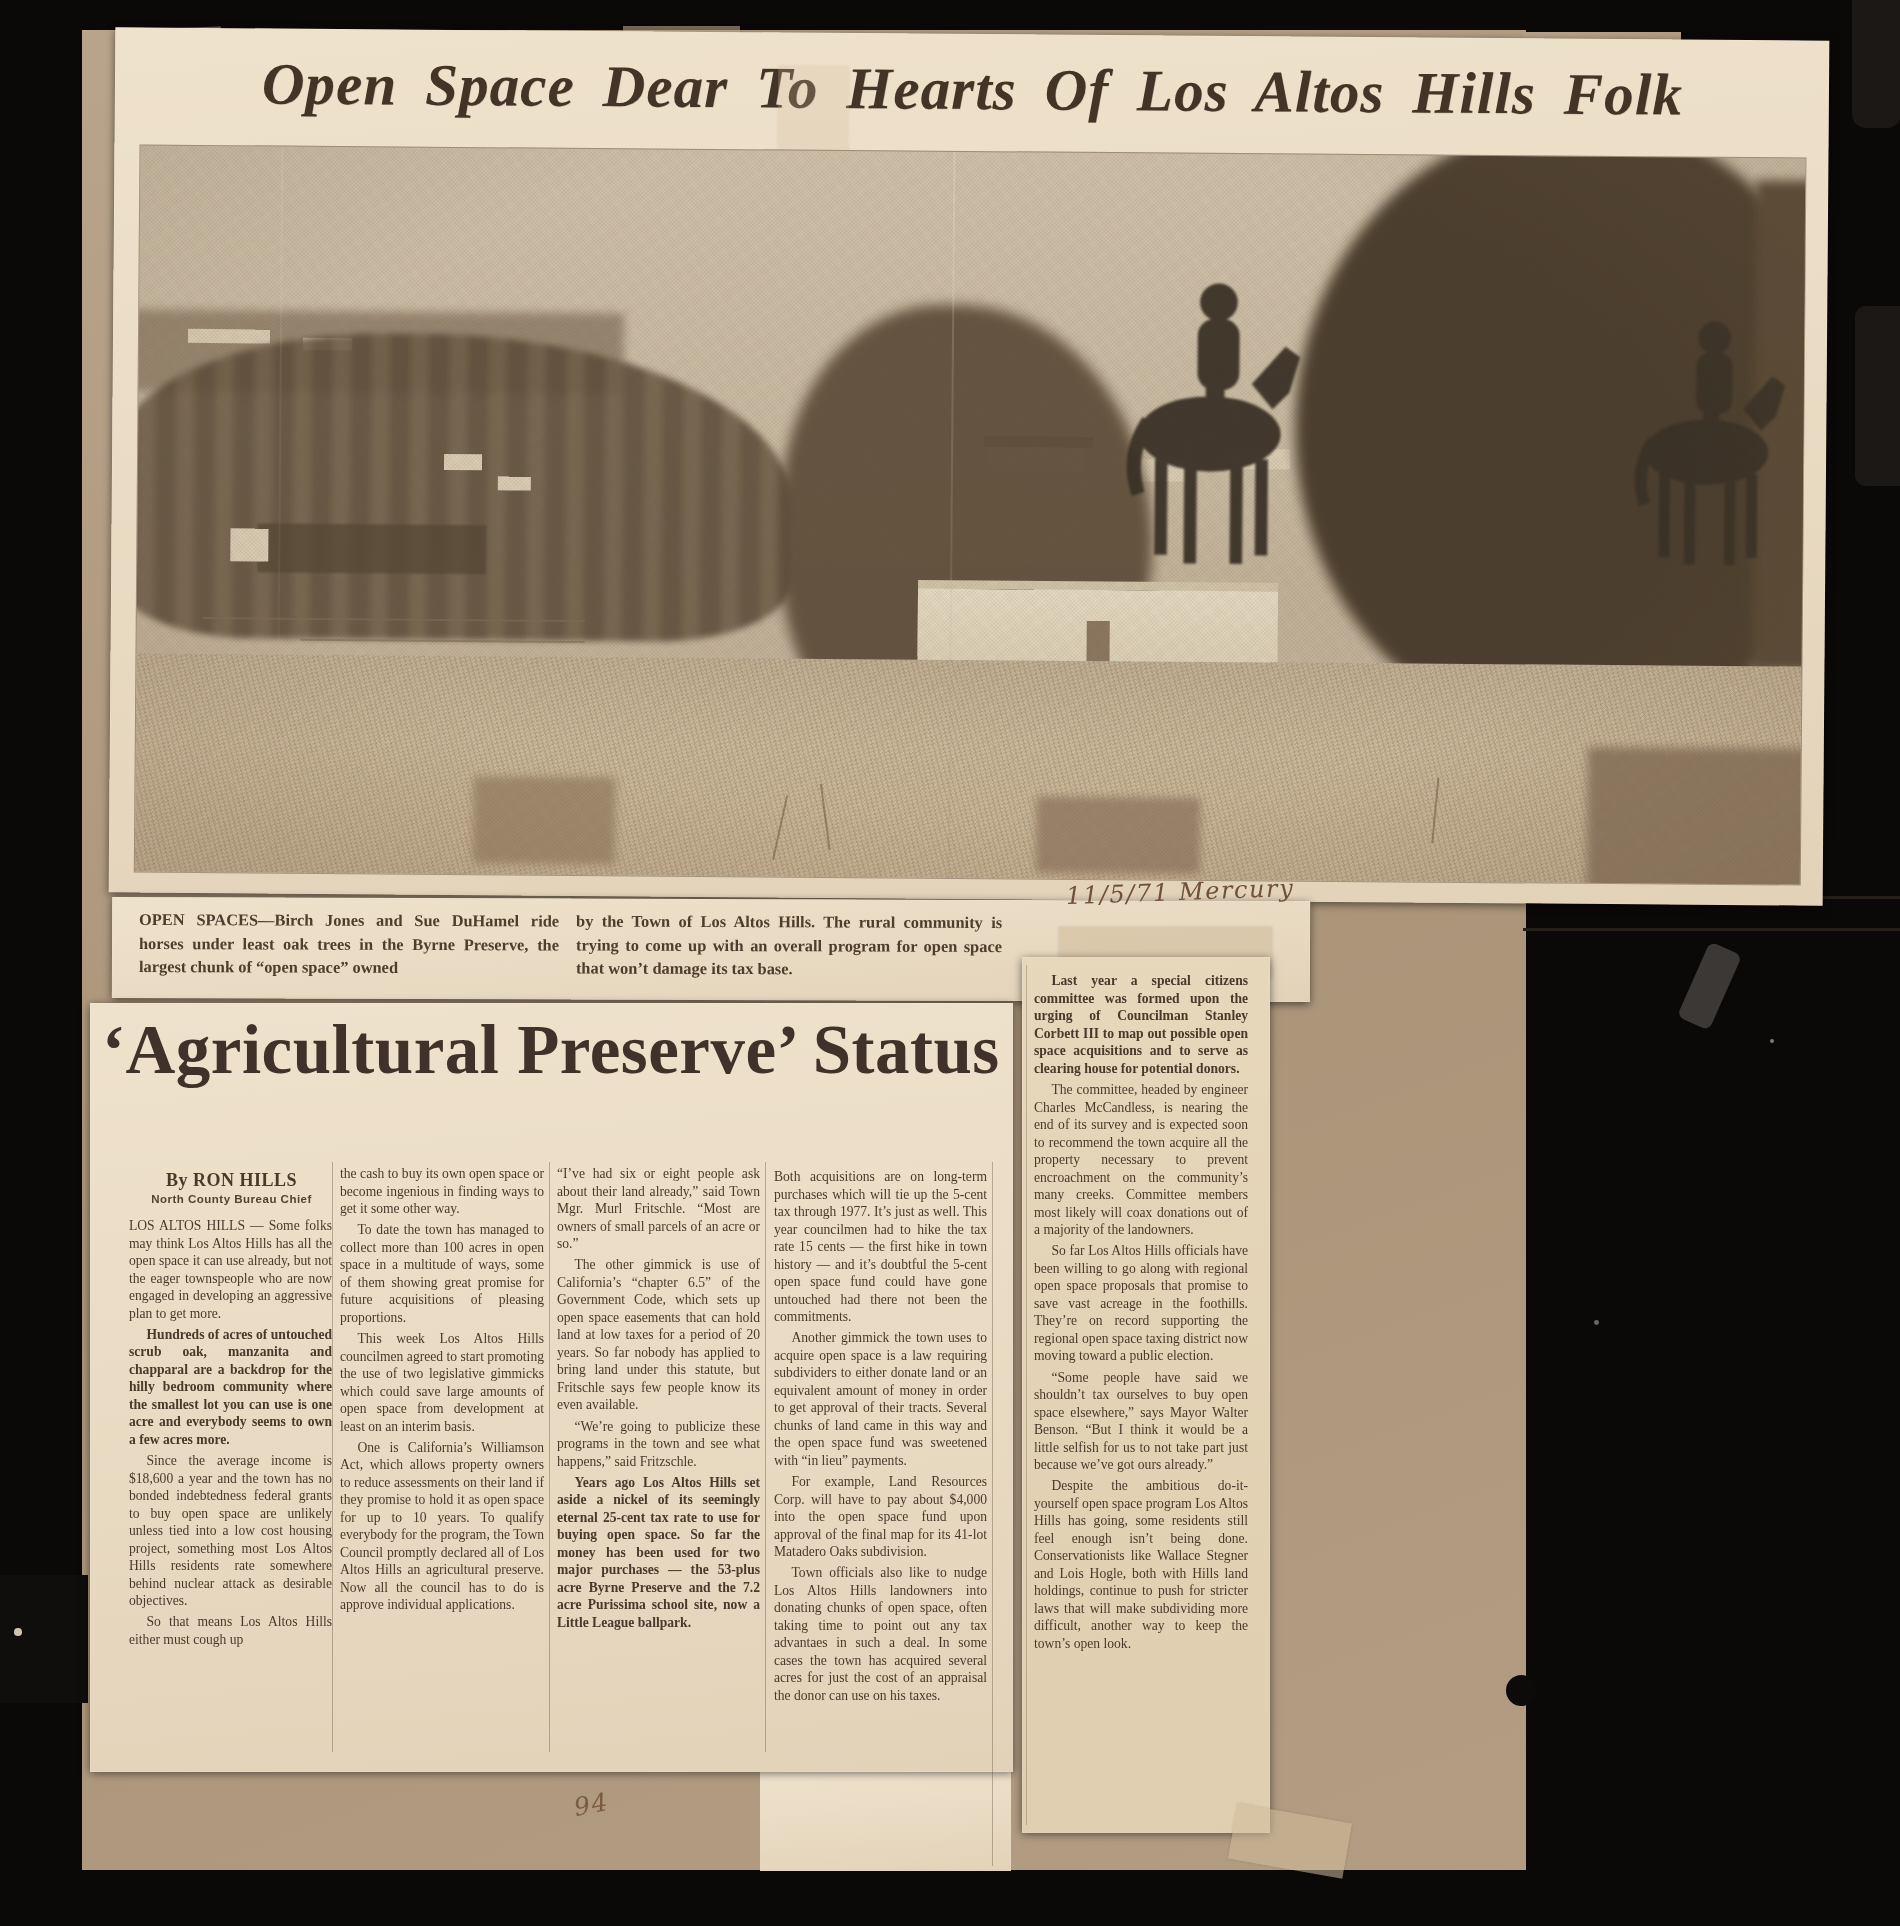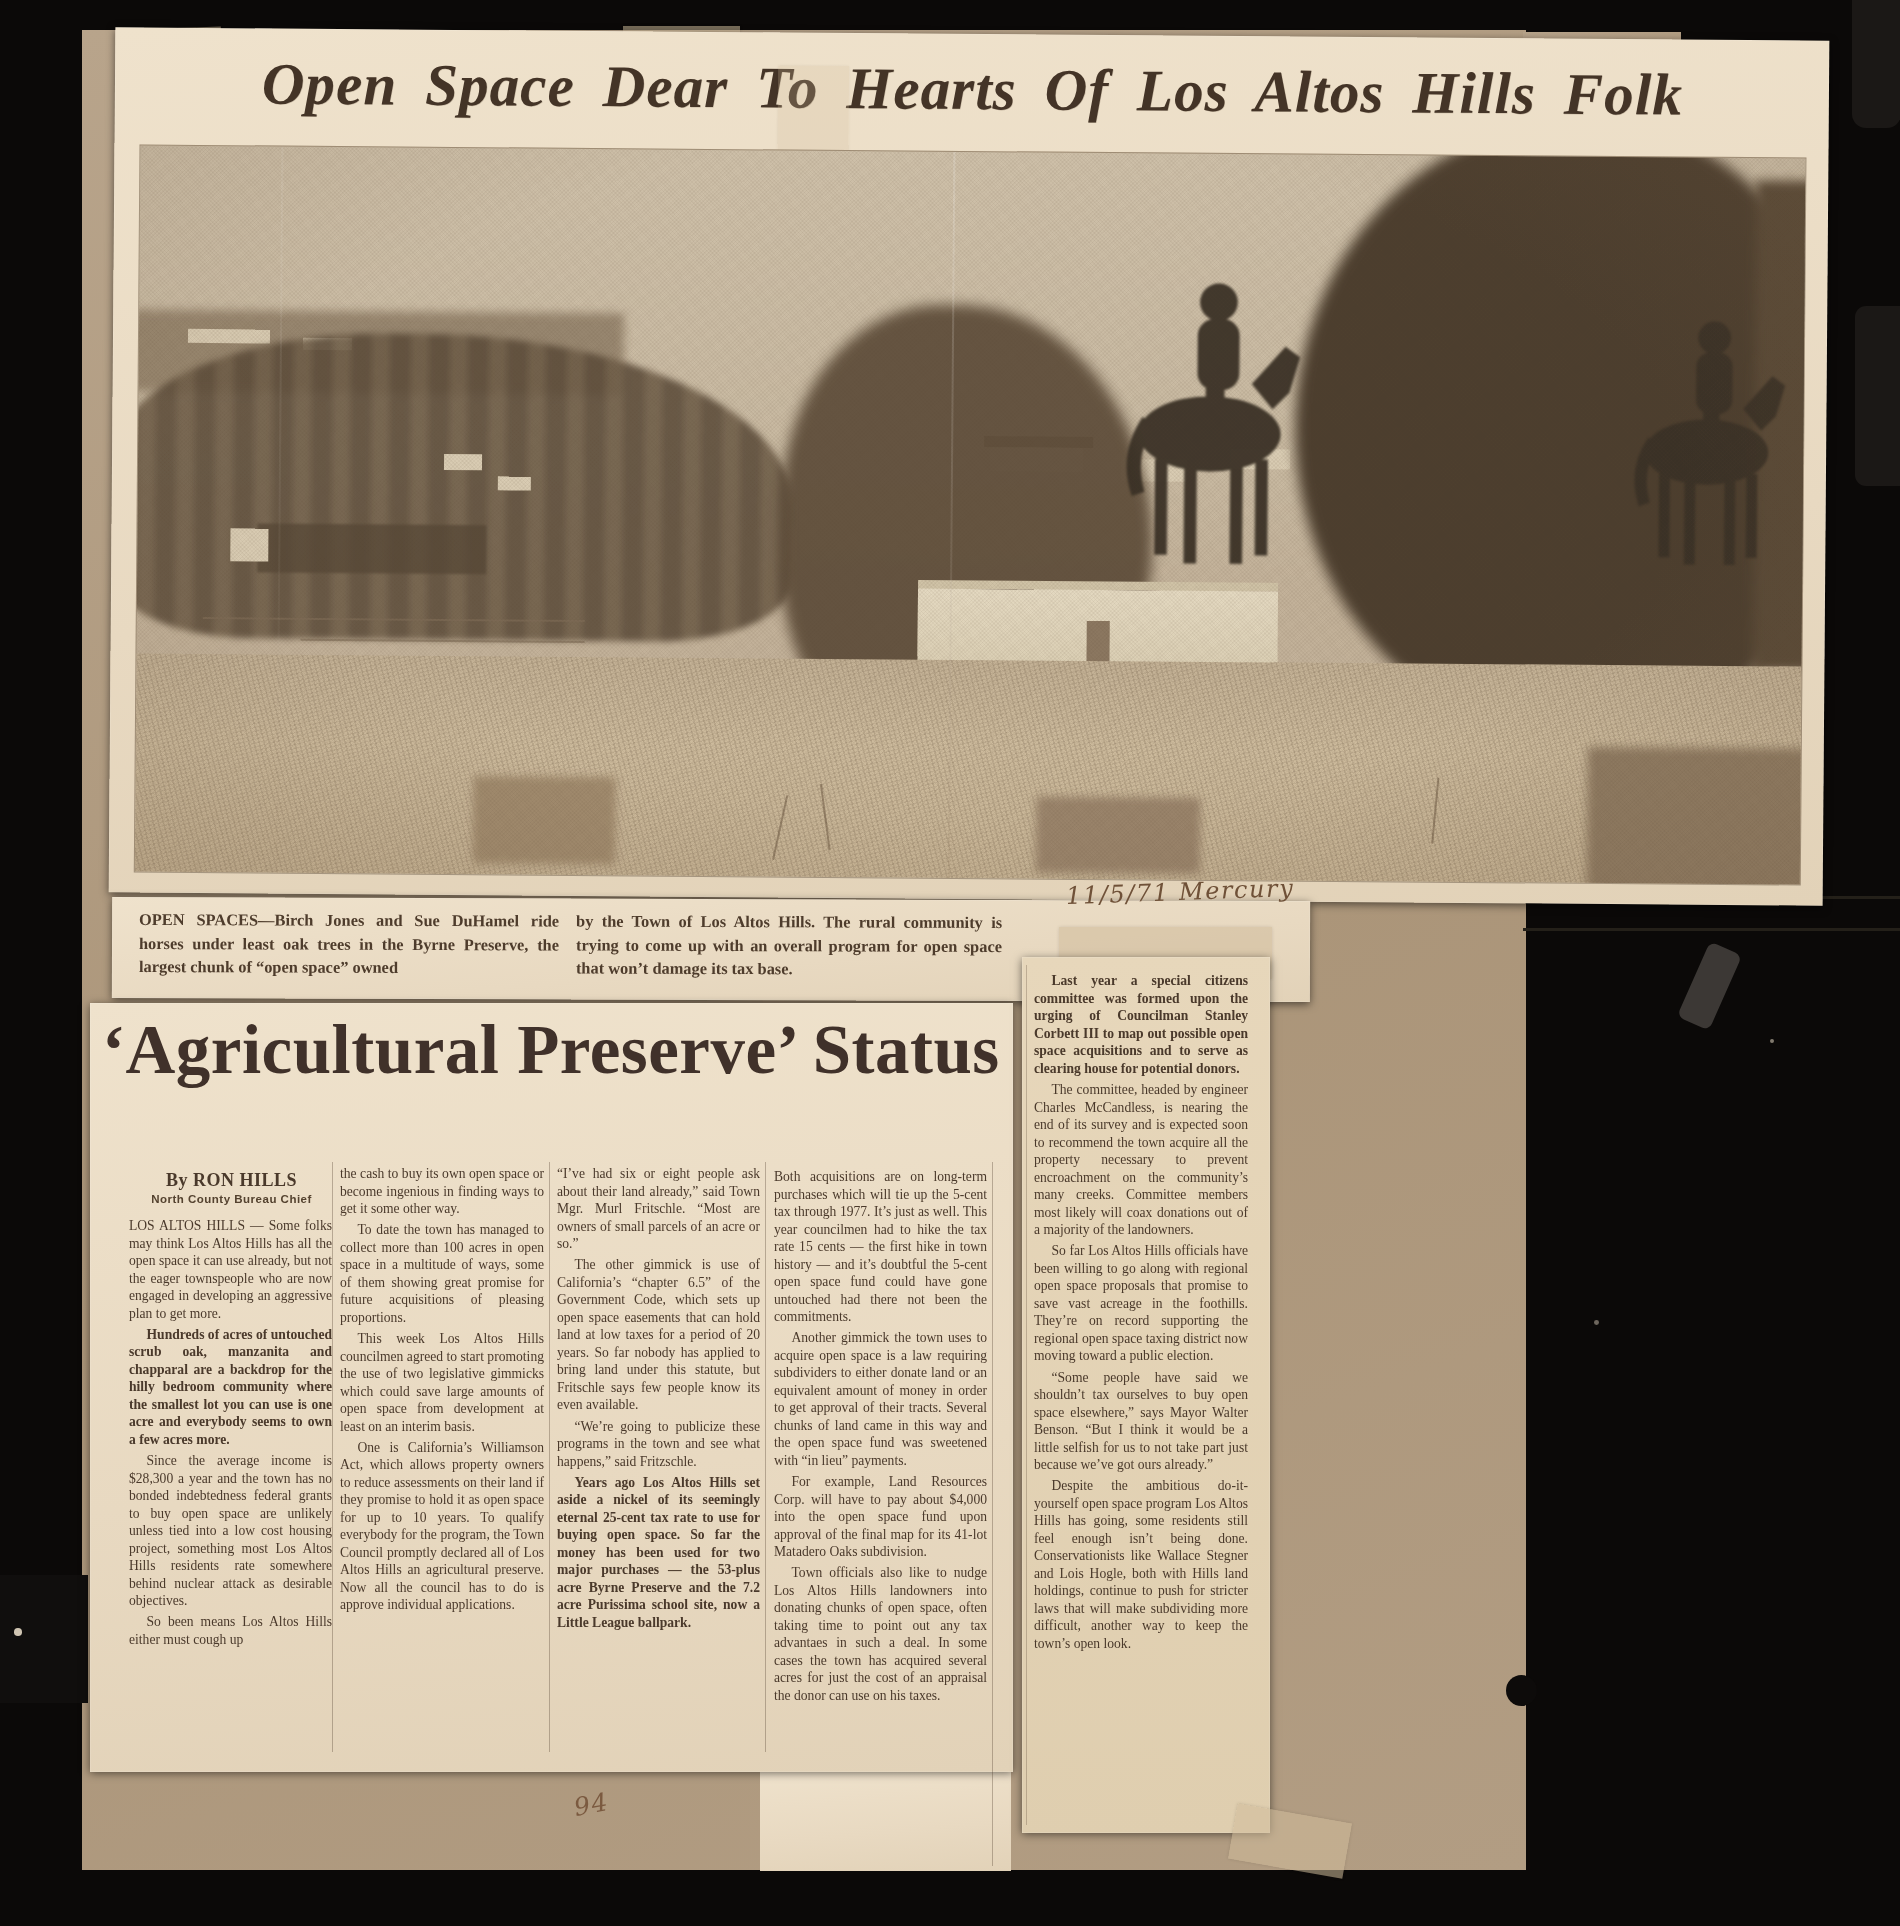--- a/index.html
+++ b/index.html
@@ -193,22 +193,22 @@
     <div class="abs byline-title" style="left:38px;top:190px;width:207px;">North County Bureau Chief</div>
 
     <div class="abs colrule" style="left:242px;top:159px;height:590px;"></div>
     <div class="abs colrule" style="left:459px;top:159px;height:590px;"></div>
     <div class="abs colrule" style="left:675px;top:159px;height:590px;"></div>
     <div class="abs colrule" style="left:902px;top:159px;height:704px;"></div>
 
     <div class="abs newscol" style="left:39px;top:214px;width:203px;">
         <p class="para noind">LOS ALTOS HILLS — Some folks may think Los Altos Hills has all the open space it can use already, but not the eager townspeople who are now engaged in developing an aggressive plan to get more.</p>
         <p class="para bold">Hundreds of acres of untouched scrub oak, manzanita and chapparal are a backdrop for the hilly bedroom community where the smallest lot you can use is one acre and everybody seems to own a few acres more.</p>
-        <p class="para">Since the average income is $28,300 a year and the town has no bonded indebtedness federal grants to buy open space are unlikely unless tied into a low cost housing project, something most Los Altos Hills residents rate somewhere behind nuclear attack as desirable objectives.</p>
-        <p class="para">So been means Los Altos Hills either must cough up</p>
+        <p class="para">Since the average income is $18,600 a year and the town has no bonded indebtedness federal grants to buy open space are unlikely unless tied into a low cost housing project, something most Los Altos Hills residents rate somewhere behind nuclear attack as desirable objectives.</p>
+        <p class="para">So that means Los Altos Hills either must cough up</p>
       </div>
     <div class="abs newscol" style="left:250px;top:162px;width:204px;">
         <p class="para noind">the cash to buy its own open space or become ingenious in finding ways to get it some other way.</p>
         <p class="para">To date the town has managed to collect more than 100 acres in open space in a multitude of ways, some of them showing great promise for future acquisitions of pleasing proportions.</p>
         <p class="para">This week Los Altos Hills councilmen agreed to start promoting the use of two legislative gimmicks which could save large amounts of open space from development at least on an interim basis.</p>
         <p class="para">One is California’s Williamson Act, which allows property owners to reduce assessments on their land if they promise to hold it as open space for up to 10 years. To qualify everybody for the program, the Town Council promptly declared all of Los Altos Hills an agricultural preserve. Now all the council has to do is approve individual applications.</p>
       </div>
     <div class="abs newscol" style="left:467px;top:162px;width:203px;">
         <p class="para noind">“I’ve had six or eight people ask about their land already,” said Town Mgr. Murl Fritschle. “Most are owners of small parcels of an acre or so.”</p>
         <p class="para">The other gimmick is use of California’s “chapter 6.5” of the Government Code, which sets up open space easements that can hold land at low taxes for a period of 20 years. So far nobody has applied to bring land under this statute, but Fritschle says few people know its even available.</p>

